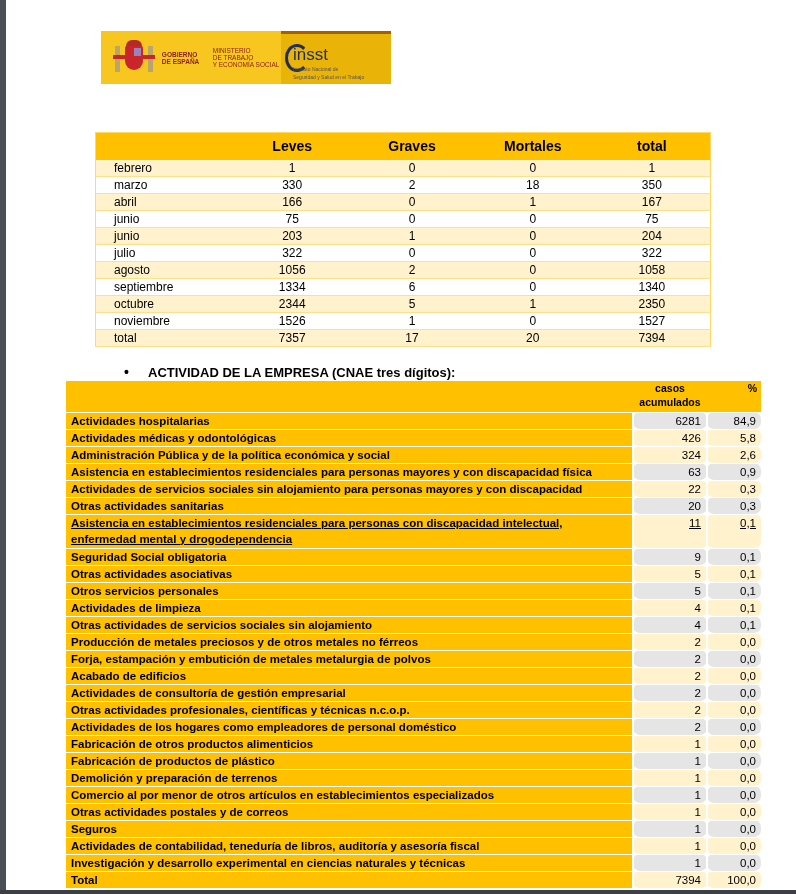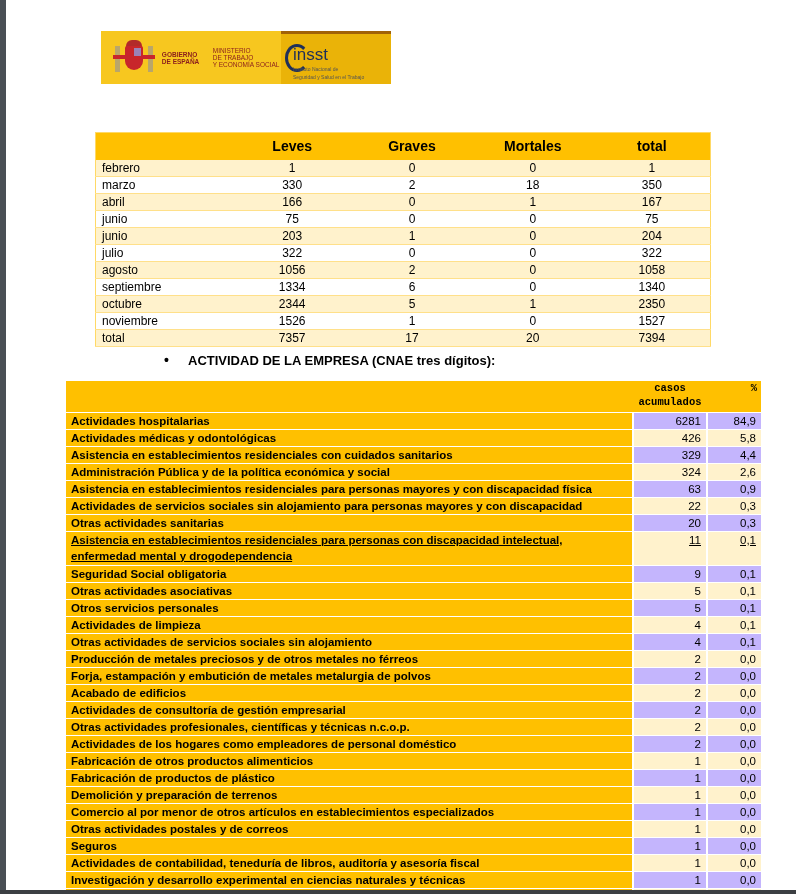--- a/index.html
+++ b/index.html
@@ -27,35 +27,35 @@
   .insst .sub1 { position: absolute; left: 12px; top: 32px; font-size: 5px; color: #555; }
   .insst .sub2 { position: absolute; left: 12px; top: 40px; font-size: 5px; color: #555; white-space: nowrap; }
 
   
   .heading { position: absolute; font-family: "Liberation Sans", sans-serif; font-weight: bold; font-size: 13px; color: #000; white-space: nowrap; }
   .heading .bullet { display: inline-block; width: 24px; font-size: 14px; }
 
   
   .t1 { position: absolute; left: 95px; top: 132px; width: 616px; border-collapse: collapse; font-size: 12px; }
   .t1 th { background: #ffc000; font-weight: bold; height: 27px; text-align: center; padding: 0; font-size: 14px; }
-  .t1 td { height: 17px; padding: 0 0 0 6px; border-bottom: 1px solid #ffe08a; }
+  .t1 td { height: 17px; padding: 0 0 0 18px; border-bottom: 1px solid #ffe08a; }
   .t1 td.num { text-align: center; padding: 0; }
   .t1 tr.odd td { background: #fff2cc; }
   .t1 tr.even td { background: #ffffff; }
   .t1 { border: 1px solid #ffd966; }
   .t1 col.c0 { width: 137px; } .t1 col.c1 { width: 120px; } .t1 col.c2 { width: 120px; } .t1 col.c3 { width: 122px; } .t1 col.c4 { width: 117px; }
 
   
   .t2 { position: absolute; left: 66px; top: 381px; width: 695px; border-collapse: collapse; font-size: 11.5px; }
-  .t2 th { background: #ffc000; font-weight: bold; font-size: 10.5px; padding: 0 4px; vertical-align: top; height: 31px; line-height: 14px; text-align: center; font-family: Liberation Mono, monospace; }
+  .t2 th { background: #ffc000; font-weight: bold; font-size: 10.5px; padding: 0 4px; vertical-align: top; height: 31px; line-height: 14px; text-align: center; }
   .t2 td { height: 17px; padding: 0 5px; border-top: 1px solid #ffffff; font-weight: bold; line-height: 16px; }
   .t2 td.lbl { background: #ffc000; }
   .t2 td.n { text-align: right; font-weight: normal; border-left: 2px solid #ffffff; }
-  .t2 tr.odd td.n { background: #c4b5fd; }
-  .t2 tr.even td.n { background: #fff2cc; }
+  .t2 tr.odd td.n { background: #e5e5e5; border-radius: 7px; }
+  .t2 tr.even td.n { background: #fff2cc; border-radius: 6px; }
   .t2 td.tall { height: 34px; vertical-align: top; text-decoration: underline; }
   .t2 col.a { width: 567px; } .t2 col.b { width: 74px; } .t2 col.c { width: 54px; }
 </style>
 </head>
 <body>
 
 <div class="left-bar"></div>
 
 <div class="logo-wrap">
   <div class="gob">
@@ -179,21 +179,21 @@
     <tr class="odd">
         <td>total</td>
         <td class="num">7357</td>
         <td class="num">17</td>
         <td class="num">20</td>
         <td class="num">7394</td>
       </tr>
   </tbody>
 </table>
 
-<div class="heading" style="left:124px; top:352px;margin-left:40px;">
+<div class="heading" style="left:124px; top:364px;">
   <span class="bullet">•</span><span>ACTIVIDAD DE LA EMPRESA (CNAE tres dígitos):</span>
 </div>
 
 <table class="t2">
   <colgroup>
       <col class="a">
       <col class="b">
       <col class="c">
     </colgroup>
   <thead>
@@ -210,25 +210,20 @@
     <tr class="odd">
         <td class="lbl">Actividades hospitalarias</td>
         <td class="n">6281</td>
         <td class="n">84,9</td>
       </tr>
     <tr class="even">
         <td class="lbl">Actividades médicas y odontológicas</td>
         <td class="n">426</td>
         <td class="n">5,8</td>
       </tr>
-    <tr class="odd">
-        <td class="lbl">Asistencia en establecimientos residenciales con cuidados sanitarios</td>
-        <td class="n">329</td>
-        <td class="n">4,4</td>
-      </tr>
     <tr class="even">
         <td class="lbl">Administración Pública y de la política económica y social</td>
         <td class="n">324</td>
         <td class="n">2,6</td>
       </tr>
     <tr class="odd">
         <td class="lbl">Asistencia en establecimientos residenciales para personas mayores y con discapacidad física</td>
         <td class="n">63</td>
         <td class="n">0,9</td>
       </tr>

